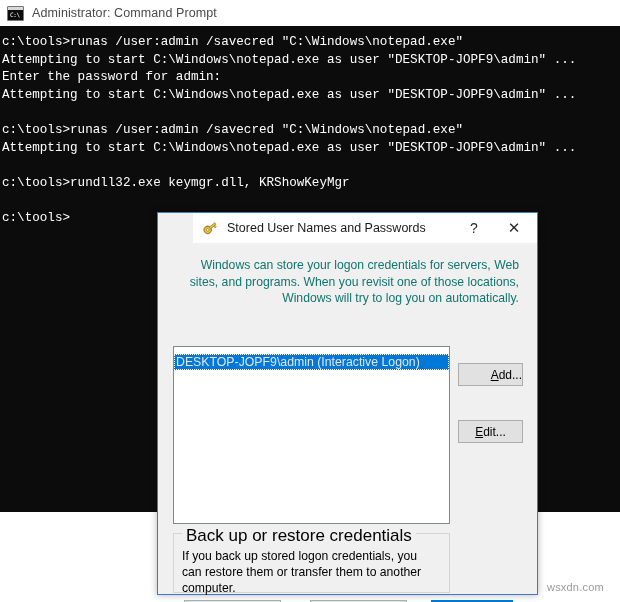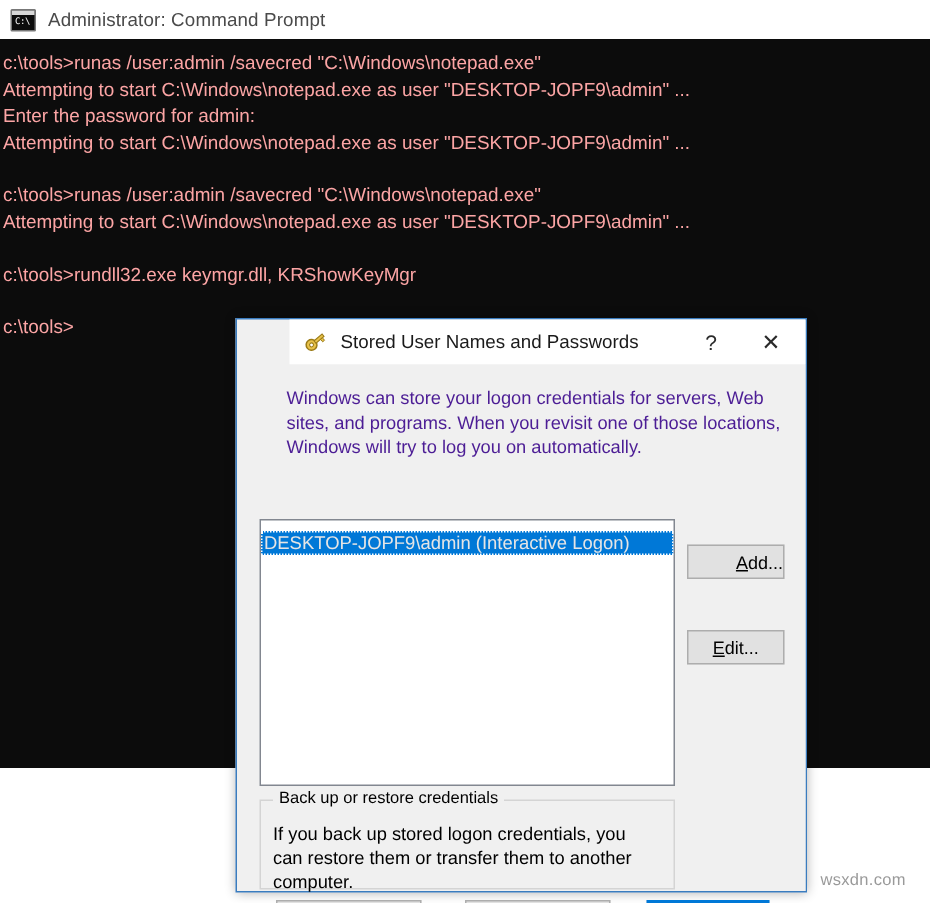--- a/index.html
+++ b/index.html
@@ -35,22 +35,22 @@
     position:absolute;left:2px;top:3px;
     color:#ffffff;font-family:"DejaVu Sans Mono", monospace;
     font-size:6px;line-height:9px;letter-spacing:-.3px;
   }
   #console-title{
     font-size:12.5px;color:#4a4a4a;letter-spacing:.1px;
   }
   #console-body{
     position:absolute;left:0;top:26px;width:620px;height:486px;
     background:#0c0c0c;
-    color:#fca5a5;
-    font-family:Liberation Sans, sans-serif;
+    color:#ffffff;
+    font-family:Liberation Mono, monospace;
     font-size:12.6px;
     line-height:17.6px;
     padding:8px 0 0 2px;
     box-sizing:border-box;
     white-space:pre;
   }
   #console-body .line{height:17.6px;}
   #console-body .blank{height:17.6px;}
 
   
@@ -83,22 +83,22 @@
   }
   #help-button{right:46px;font-size:14px;}
   #close-x-button{right:6px;font-size:15px;font-family:"DejaVu Sans", sans-serif;}
 
   #dialog-body{
     position:absolute;left:0;top:30px;right:0;bottom:0;
     background:#f0f0f0;
   }
 
   #intro-text{
-    position:absolute;left:33px;top:14px;width:345px;
-    font-size:12.2px;line-height:16.5px;color:#4c1d95;
+    position:absolute;left:16px;top:14px;width:345px;
+    font-size:12.2px;line-height:16.5px;color:#0f766e;text-align:right;
   }
 
   #listbox{
     position:absolute;left:15px;top:103px;width:277px;height:178px;
     background:#ffffff;
     border:1px solid #828790;
     box-sizing:border-box;
     overflow:hidden;
   }
   .list-row{
@@ -134,21 +134,21 @@
   #edit-button{top:177px;}
 
   #backup-group{
     position:absolute;left:15px;top:290px;width:277px;height:60px;
     border:1px solid #d4d4d4;
     box-sizing:border-box;
   }
   #backup-group-label{
     position:absolute;left:24px;top:283px;
     background:#f0f0f0;padding:0 4px;
-    font-size:11px;color:#000;
+    font-size:17px;color:#000;
   }
   #backup-group-text{
     position:absolute;left:24px;top:305px;width:258px;
     font-size:12.2px;line-height:16px;color:#000;
   }
 
   .bottom-btn{
     position:absolute;top:334px;height:23px;
     background:#e1e1e1;
     border:1px solid #adadad;

